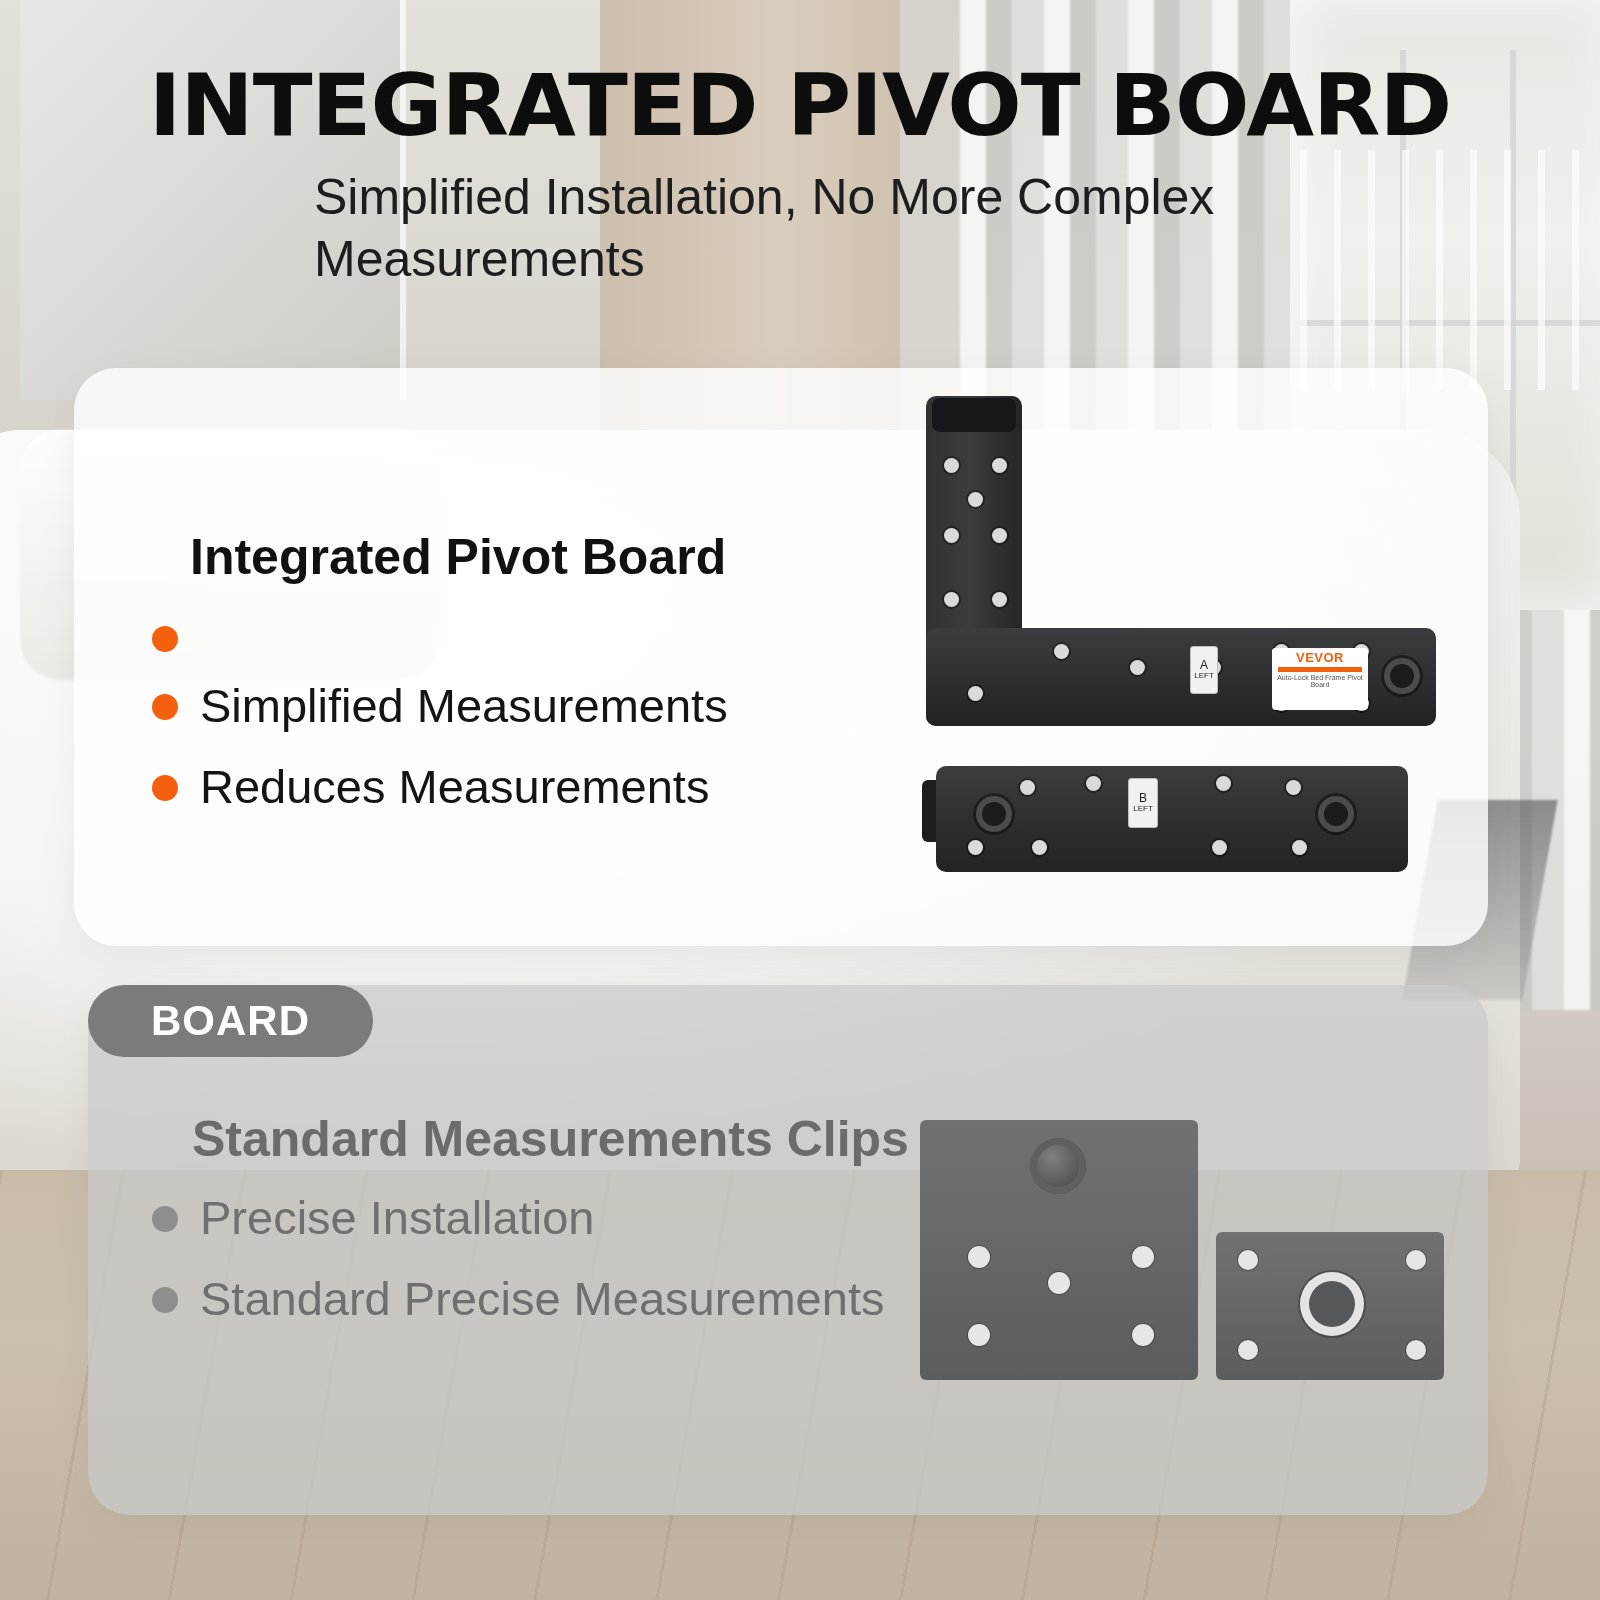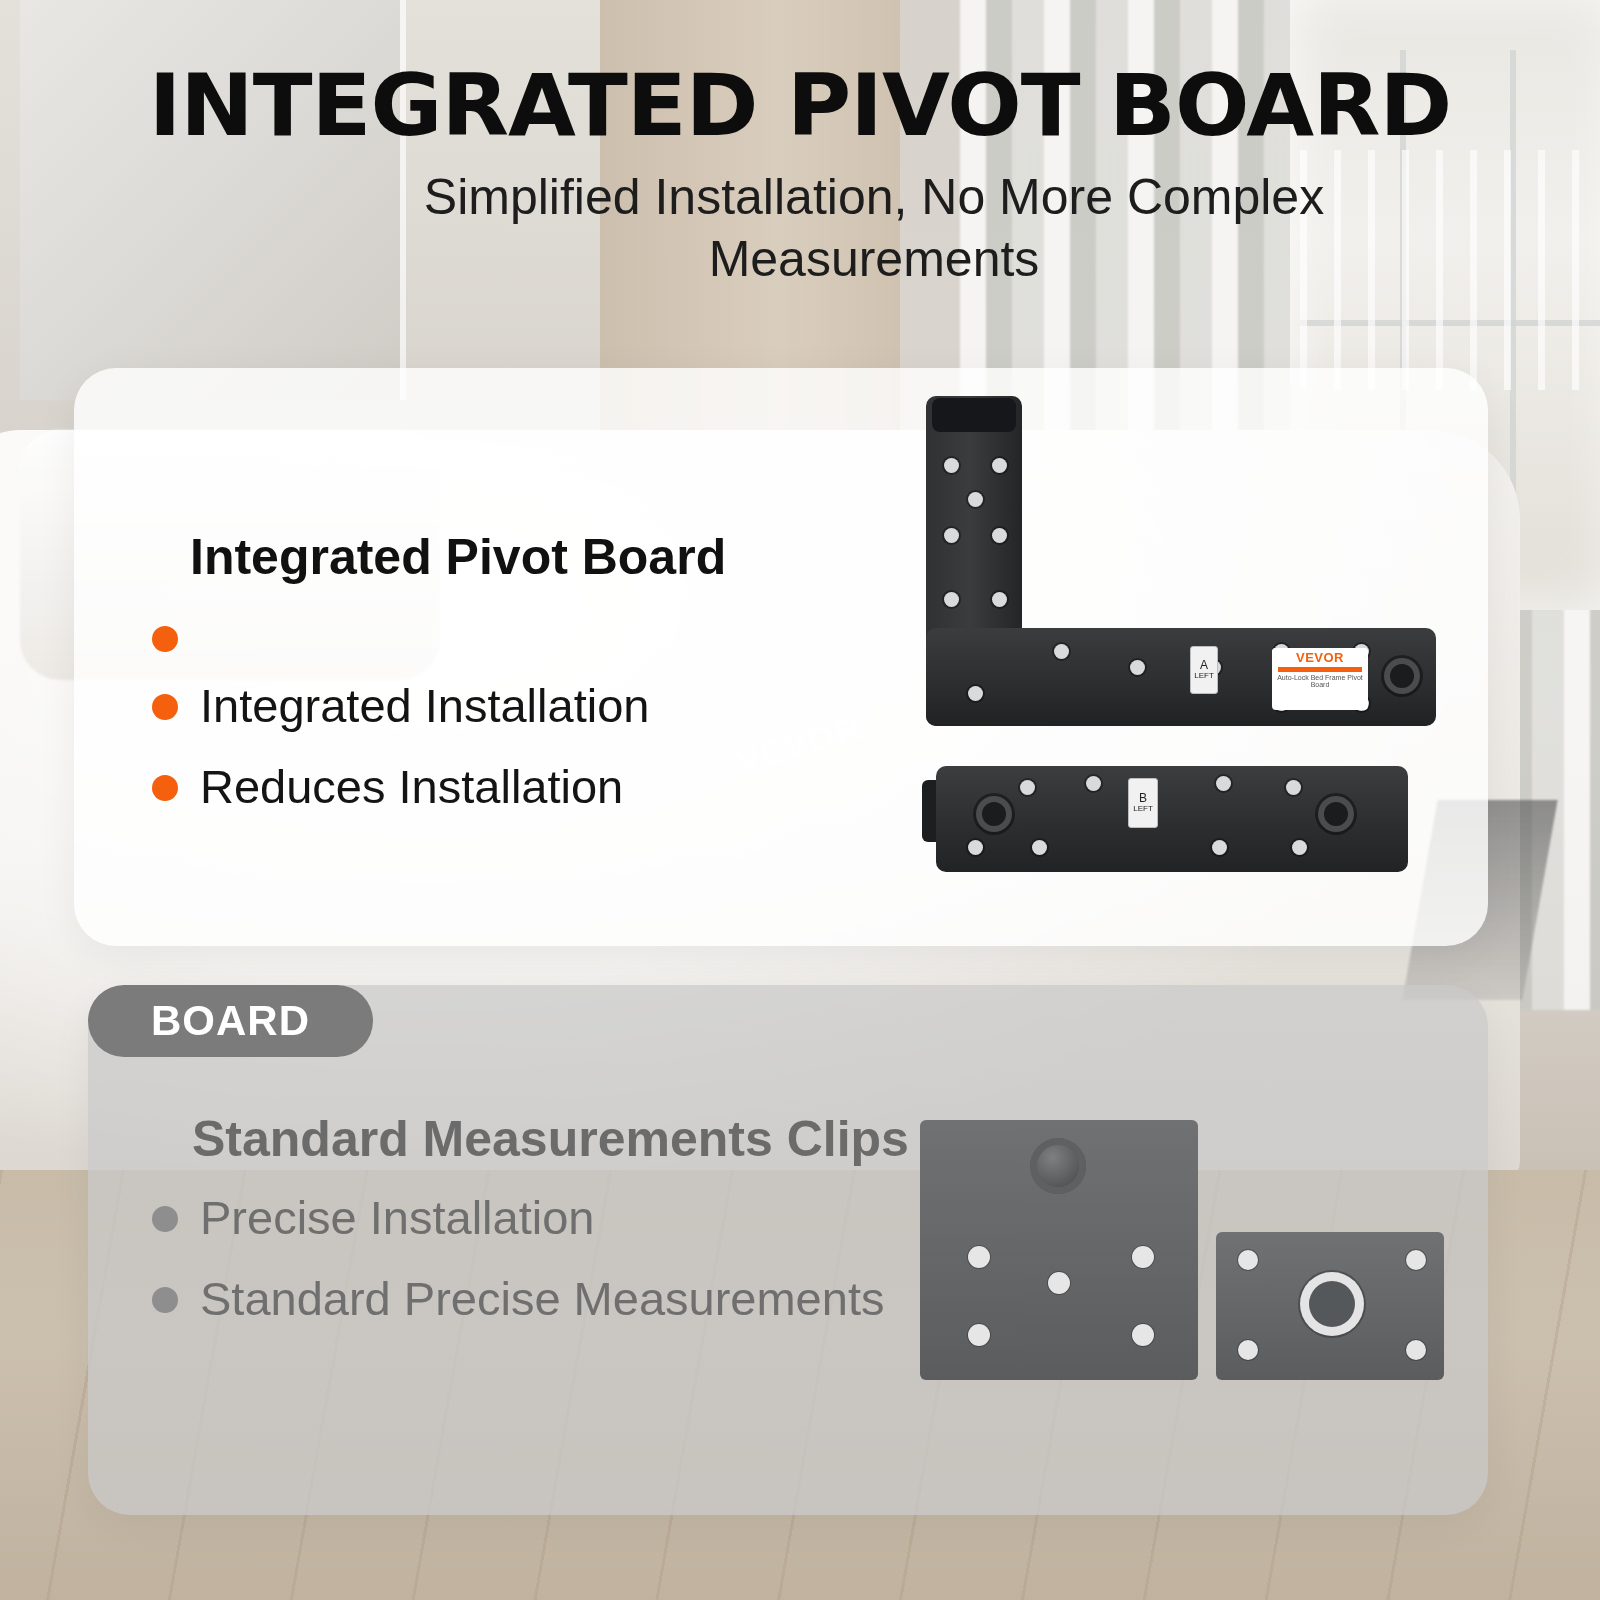--- a/index.html
+++ b/index.html
@@ -165,21 +165,21 @@
     color: #0d0d0d;
     line-height: 1.02;
     text-transform: uppercase;
     transform: scaleX(1.02);
   }
   .headline .subtitle {
     margin-top: 16px;
     font-size: 50px;
     color: #1d1d1d;
     line-height: 1.24;
-    text-align: center;
+    text-align: left;
     max-width: 1120px;
     margin-left: 254px;
   }
 
   
   .panel {
     position: absolute;
     border-radius: 42px;
     box-sizing: border-box;
   }
@@ -478,25 +478,25 @@
 
   <div class="panel panel-ours"></div>
   <div class="panel-heading heading-ours">Integrated Pivot Board</div>
 
   <ul class="bullets ours">
     <li>
       <span class="dot"></span>
     </li>
     <li>
       <span class="dot"></span>
-      <span class="txt">Integrated Installation</span>
+      <span class="txt">Simplified Measurements</span>
     </li>
     <li>
       <span class="dot"></span>
-      <span class="txt">Reduces Installation</span>
+      <span class="txt">Reduces Measurements</span>
     </li>
   </ul>
 
   <div class="art-ours">
     <div class="lbracket">
       <div class="lb-vert"></div>
       <div class="lb-cap"></div>
       <div class="lb-horz"></div>
 
       <div class="hole" style="left:30px;  top:62px;"></div>

